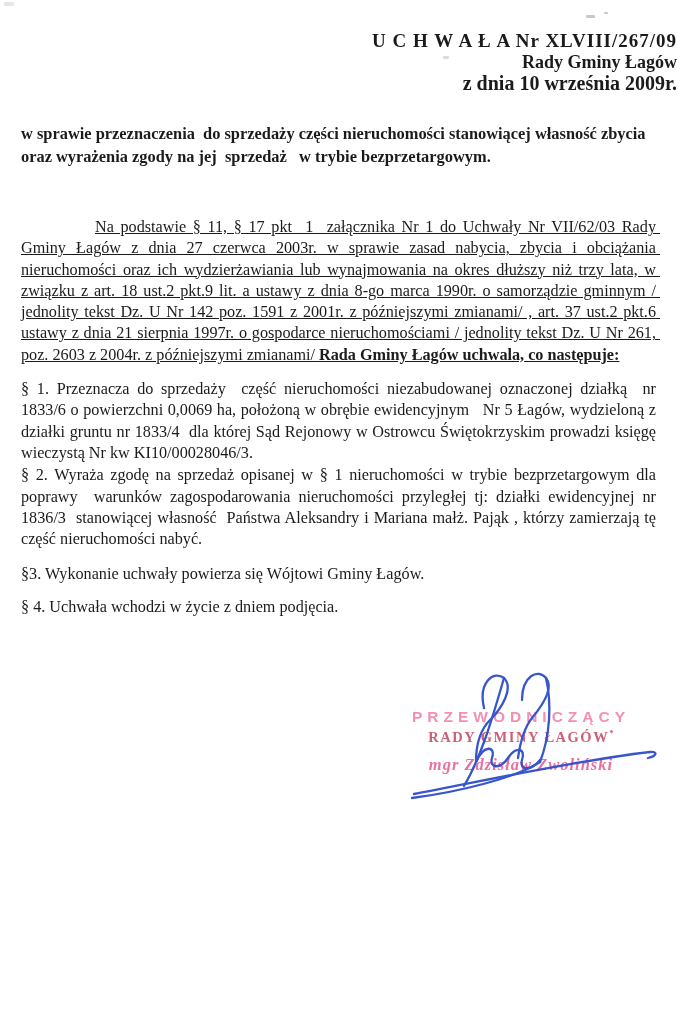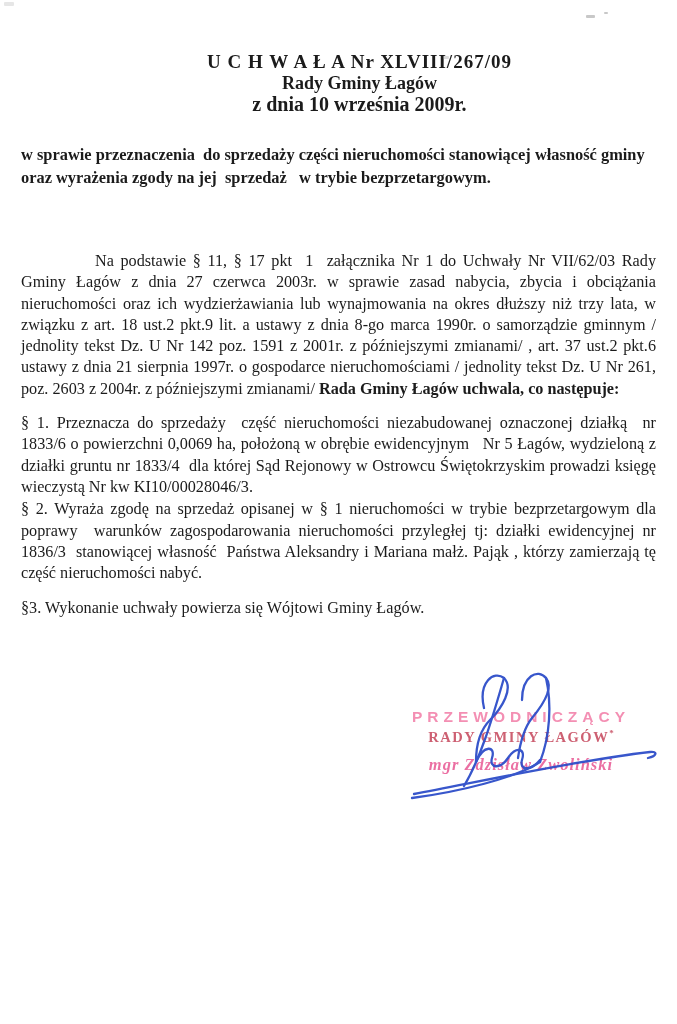--- a/index.html
+++ b/index.html
@@ -10,23 +10,23 @@
     height: 1024px;
     margin: 0 auto;
     background: #ffffff;
     font-family: "Liberation Serif", serif;
     color: #1b1b1b;
     overflow: hidden;
   }
 
   
   .title-block {
-    padding-top: 50px;
+    padding-top: 29px;
     padding-left: 42px;
-    text-align: center;
+    text-align: right;
     font-weight: bold;
   }
   .title-line1 { font-size: 19px; line-height: 23px; letter-spacing: 1px; }
   .title-line2 { font-size: 18px; line-height: 21px; }
   .title-line3 { font-size: 20px; line-height: 21px; }
 
   
   .subject {
     margin: 29px 24px 0 21px;
     font-weight: bold;
@@ -36,21 +36,21 @@
   }
 
   
   .body-par {
     margin: 0 21px 0 21px;
     font-size: 16.2px;
     line-height: 21.3px;
     text-align: justify;
     white-space: pre-wrap;
   }
-  .preamble { margin-top: 62px; text-indent: 74px; }
+  .preamble { margin-top: 49px; text-indent: 74px; text-decoration: underline; }
   .sec-1 { margin-top: 13px; }
   .sec-2 { margin-top: 1px; }
   .sec-3 { margin-top: 14px; text-align: left; }
   .sec-4 { margin-top: 11px; text-align: left; }
   .bold-inline { font-weight: bold; }
 
   
   .stamp {
     position: absolute;
     left: 402px;
@@ -112,27 +112,28 @@
   <div class="speck speck-b"></div>
   <div class="speck speck-c"></div>
   <div class="speck speck-d"></div>
 
   <div class="title-block">
     <div class="title-line1">U C H W A Ł A    Nr XLVIII/267/09</div>
     <div class="title-line2">Rady  Gminy  Łagów</div>
     <div class="title-line3">z dnia  10 września 2009r.</div>
   </div>
 
-  <div class="subject">w sprawie przeznaczenia  do sprzedaży części nieruchomości stanowiącej własność gminy oraz wyrażenia zgody na jej  sprzedaż   w trybie bezprzetargowym.</div>
+  <div class="subject">w sprawie przeznaczenia  do sprzedaży części nieruchomości stanowiącej własność zbycia oraz wyrażenia zgody na jej  sprzedaż   w trybie bezprzetargowym.</div>
 
   <p class="body-par preamble"><span>Na podstawie § 11, § 17 pkt  1  załącznika Nr 1 do Uchwały Nr VII/62/03 Rady Gminy Łagów z dnia 27 czerwca 2003r. w sprawie zasad nabycia, zbycia i obciążania nieruchomości oraz ich wydzierżawiania lub wynajmowania na okres dłuższy niż trzy lata, w związku z art. 18 ust.2 pkt.9 lit. a ustawy z dnia 8-go marca 1990r. o samorządzie gminnym / jednolity tekst Dz. U Nr 142 poz. 1591 z 2001r. z późniejszymi zmianami/ , art. 37 ust.2 pkt.6 ustawy z dnia 21 sierpnia 1997r. o gospodarce nieruchomościami / jednolity tekst Dz. U Nr 261, poz. 2603 z 2004r. z późniejszymi zmianami/ </span><span class="bold-inline">Rada Gminy Łagów uchwala, co następuje:</span></p>
 
   <p class="body-par sec-1">§ 1. Przeznacza do sprzedaży  część nieruchomości niezabudowanej oznaczonej działką  nr 1833/6 o powierzchni 0,0069 ha, położoną w obrębie ewidencyjnym   Nr 5 Łagów, wydzieloną z działki gruntu nr 1833/4  dla której Sąd Rejonowy w Ostrowcu Świętokrzyskim prowadzi księgę wieczystą Nr kw KI10/00028046/3.</p>
   <p class="body-par sec-2">§ 2. Wyraża zgodę na sprzedaż opisanej w § 1 nieruchomości w trybie bezprzetargowym dla poprawy  warunków zagospodarowania nieruchomości przyległej tj: działki ewidencyjnej nr 1836/3  stanowiącej własność  Państwa Aleksandry i Mariana małż. Pająk , którzy zamierzają tę  część nieruchomości nabyć.</p>
   <p class="body-par sec-3">§3. Wykonanie uchwały powierza się Wójtowi Gminy Łagów.</p>
+  <p class="body-par sec-4">§ 4. Uchwała wchodzi w życie z dniem podjęcia.</p>
 
   <div class="stamp">
     <div class="stamp-line1" style="color: rgb(243, 134, 173);">PRZEWODNICZĄCY</div>
     <div class="stamp-line2" style="color: rgb(200, 79, 99);"><span>RADY GMINY ŁAGÓW</span><span class="stamp-star">*</span></div>
     <div class="stamp-line3" style="color: rgb(234, 99, 155);">mgr  Zdzisław  Zwoliński</div>
   </div>
 
   <svg class="signature-svg" viewBox="0 0 268 140">
     <g fill="none" stroke-width="2.3" stroke-linecap="round" stroke-linejoin="round" opacity="0.95" stroke="#2e4ec9">
       <path d="M86 44 C80 18 96 6 106 14 C116 24 104 44 92 56 C82 66 78 82 78 98"></path>

